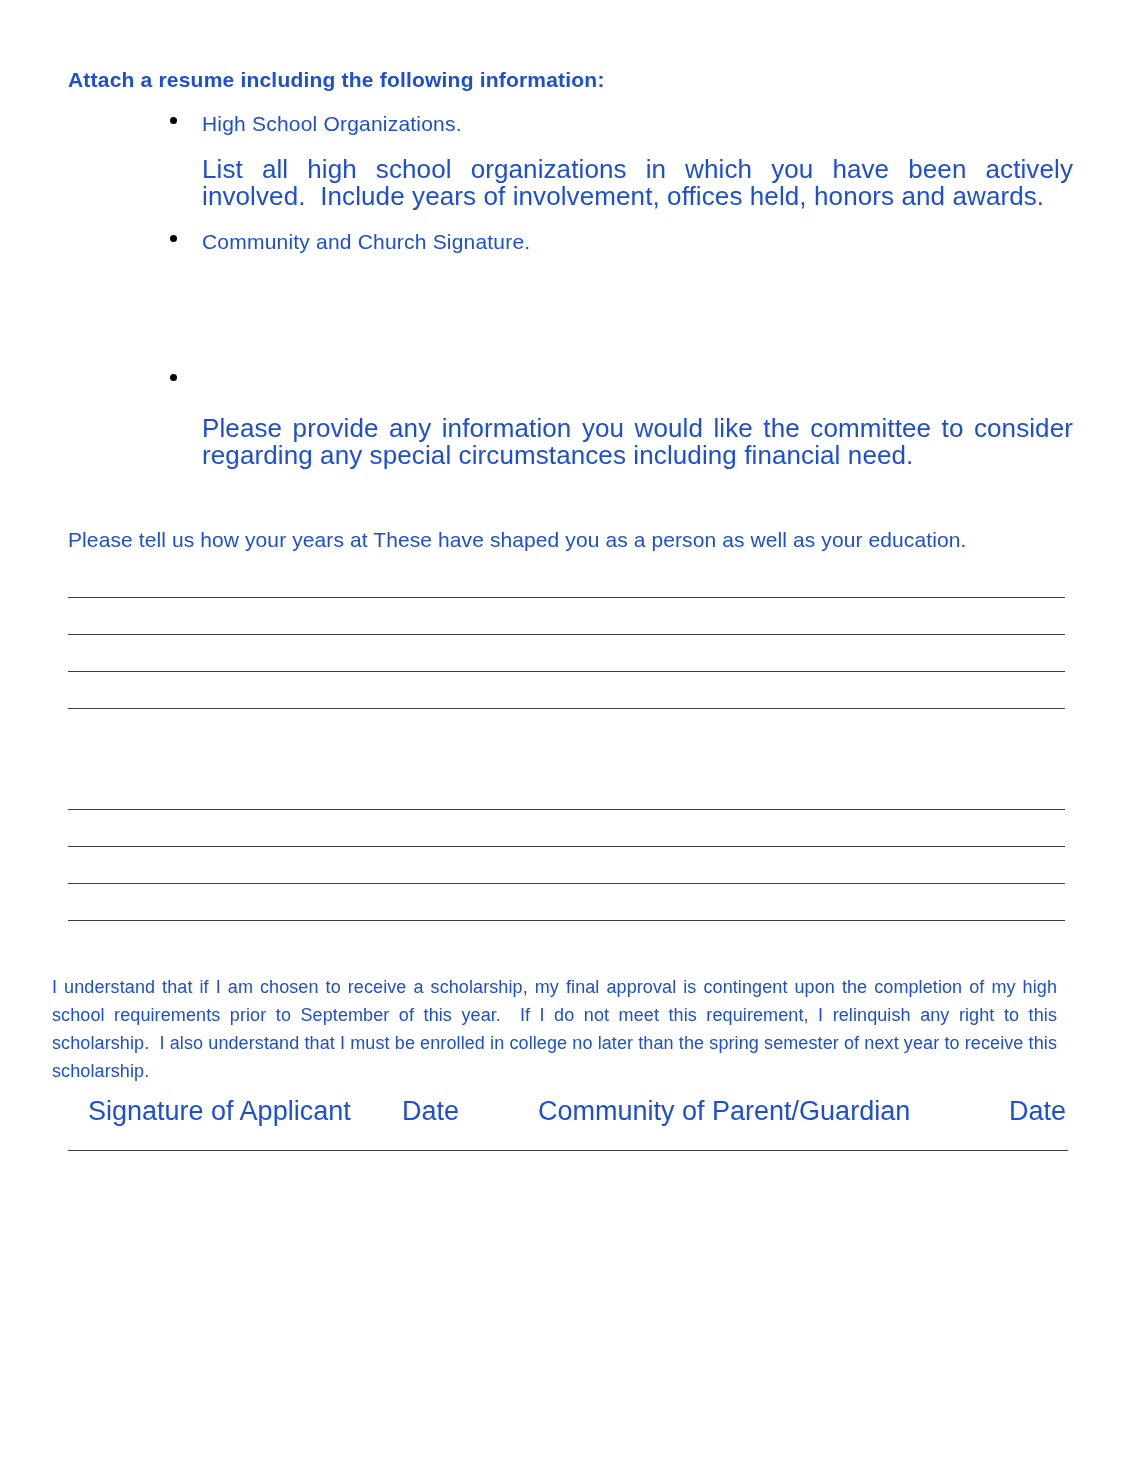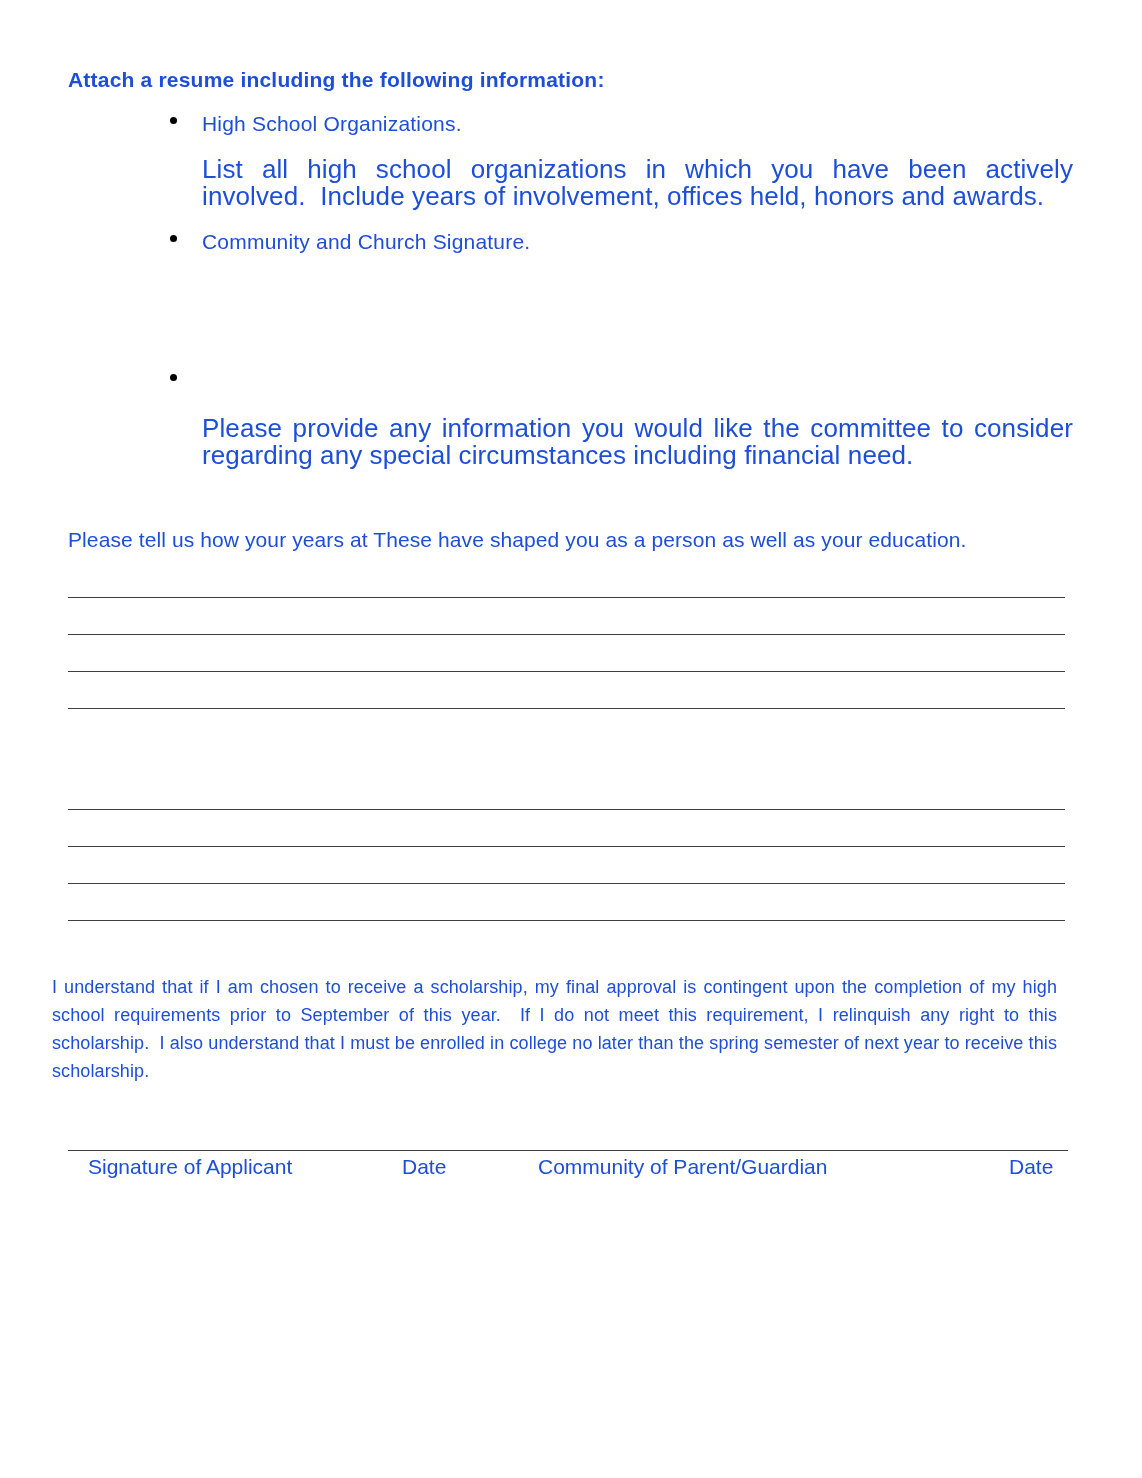--- a/index.html
+++ b/index.html
@@ -51,22 +51,22 @@
   }
   .answer-line {
     left: 68px; width: 997px; height: 0;
     border-top: 1.5px solid #3f3f3f;
   }
   .sig-rule {
     left: 68px; top: 1150px; width: 1000px; height: 0;
     border-top: 1.5px solid #3f3f3f;
   }
   .sig-label {
-    top: 1154px;
-    font-size: 21px; line-height: 26px;
+    top: 1098px;
+    font-size: 27px; line-height: 26px;
     white-space: nowrap;
   }
   .sig-applicant { left: 88px; }
   .sig-date1 { left: 402px; }
   .sig-parent { left: 538px; }
   .sig-date2 { left: 1009px; }
 </style>
 </head>
 <body>
 

